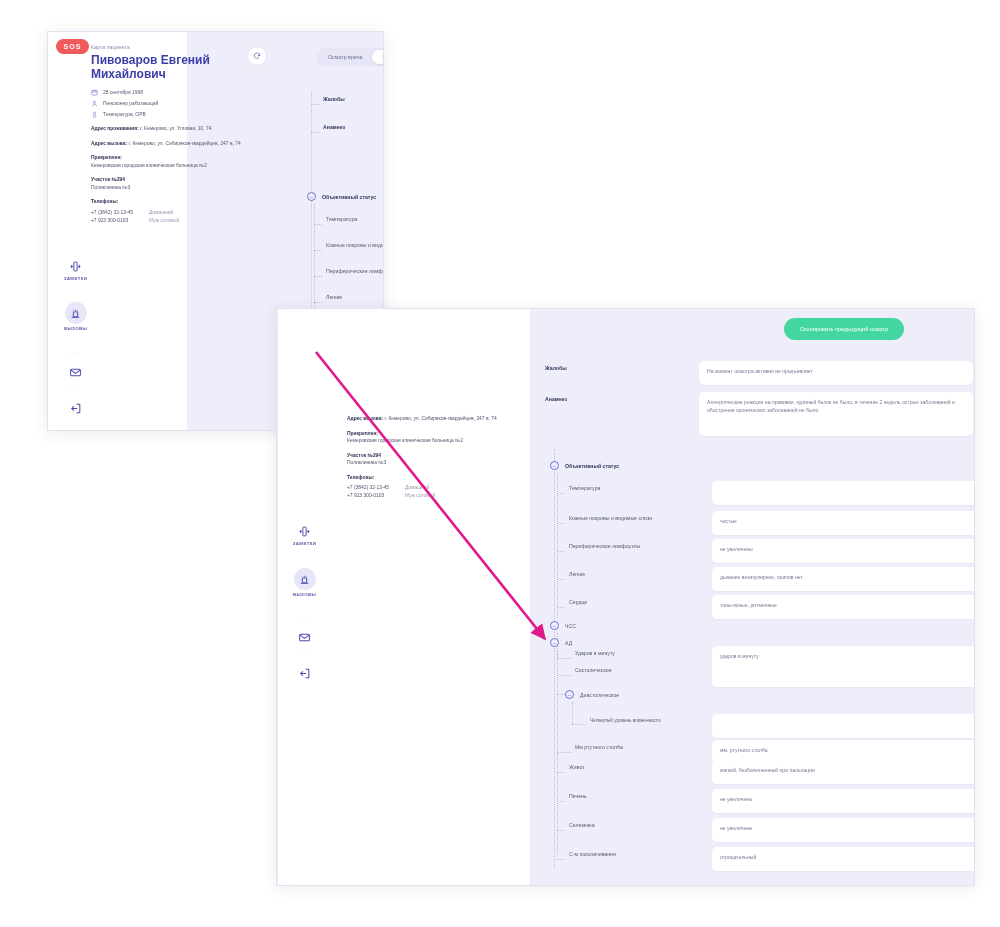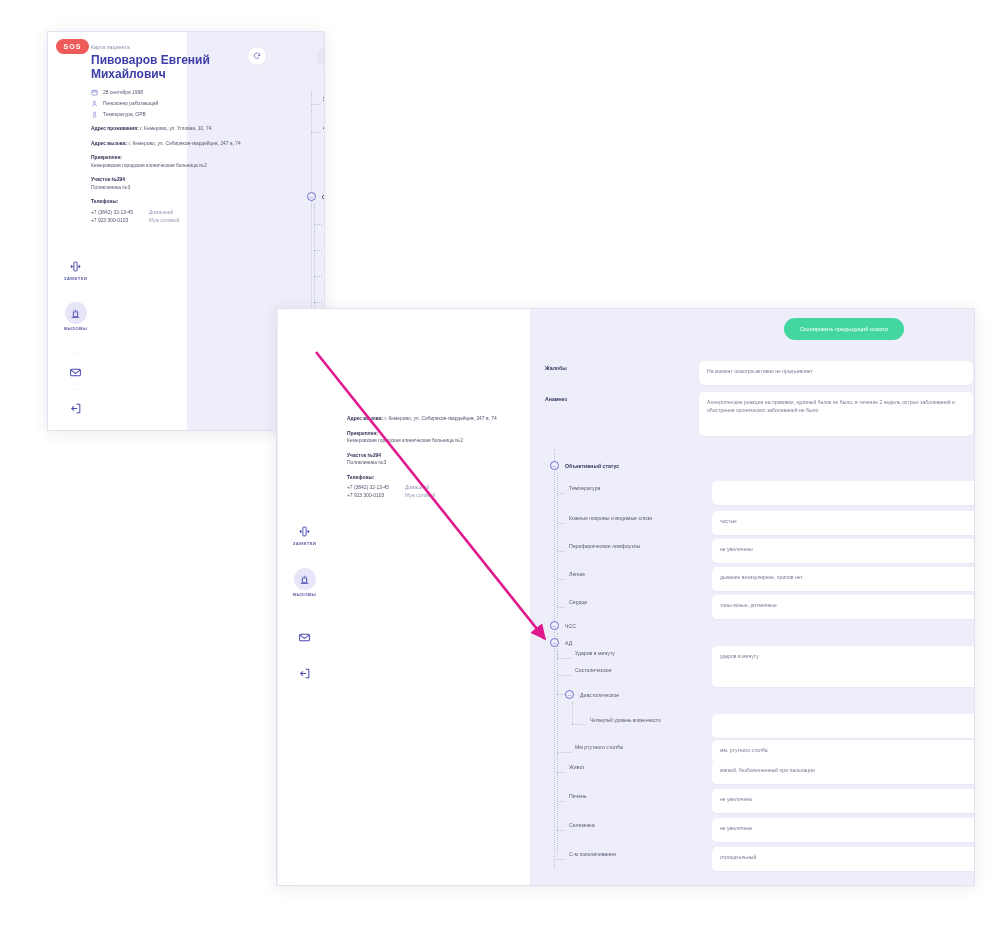--- a/index.html
+++ b/index.html
@@ -61,21 +61,21 @@
          font-size:5.1px;color:#7b7b93;line-height:8px;padding:6px 8px;box-shadow:0 1px 2px rgba(80,80,140,.05);}
   .tree-v{position:absolute;border-left:1px dotted #c3c3d8;}
   .tree-h{position:absolute;border-top:1px dotted #c3c3d8;}
 
   
   .arrow{position:absolute;left:0;top:0;width:1000px;height:927px;pointer-events:none;}
 </style>
 </head>
 <body>
 
-<div class="panel shadow" style="left:47px;top:31px;width:278px;height:400px;">
+<div class="panel shadow" style="left:47px;top:31px;width:337px;height:400px;">
 
   <div class="railcol"></div>
   <div class="cardcol" style="left:55px;width:84px;"></div>
 
   <div class="cardcol" style="left:55px;width:82px;"></div>
 
   <div class="sos" style="left:8px;top:7px;">
       <span>SOS</span>
     </div>
 

